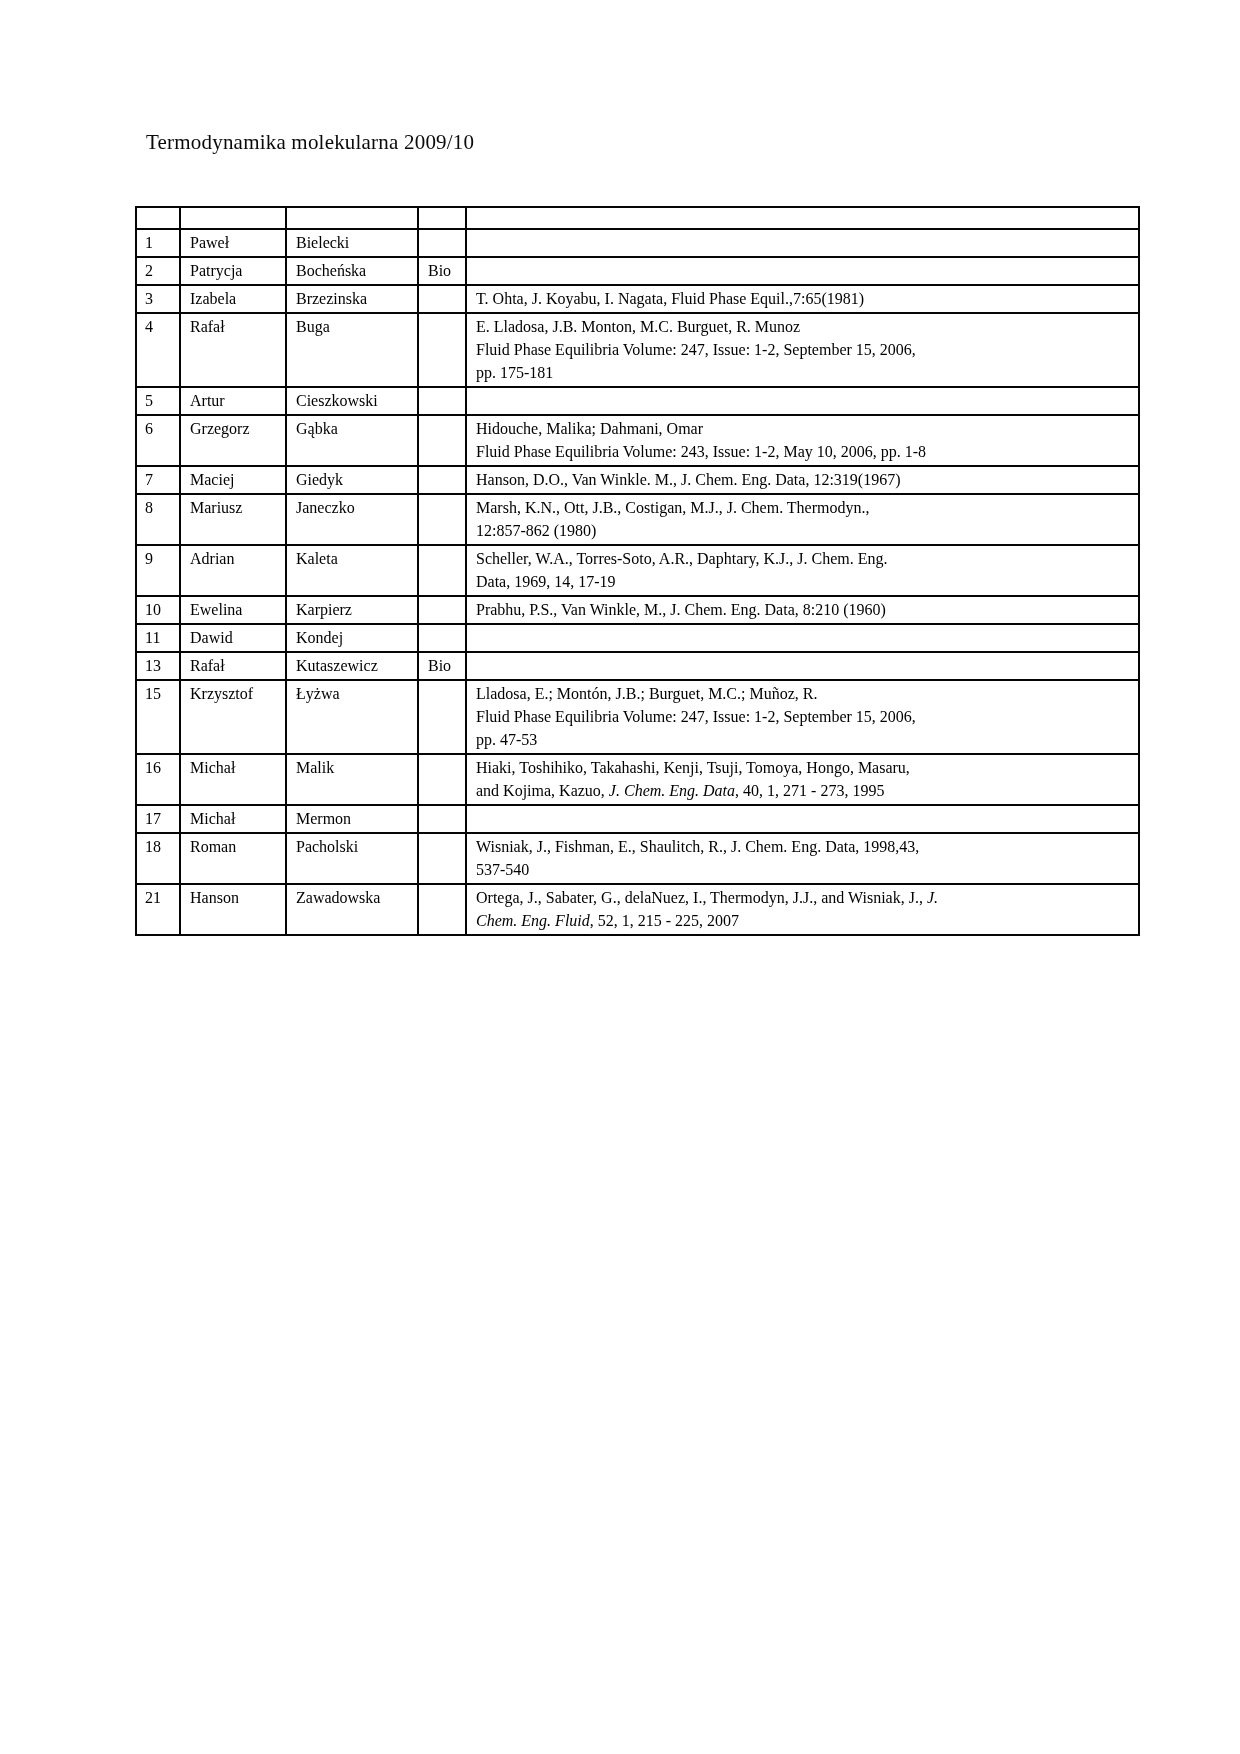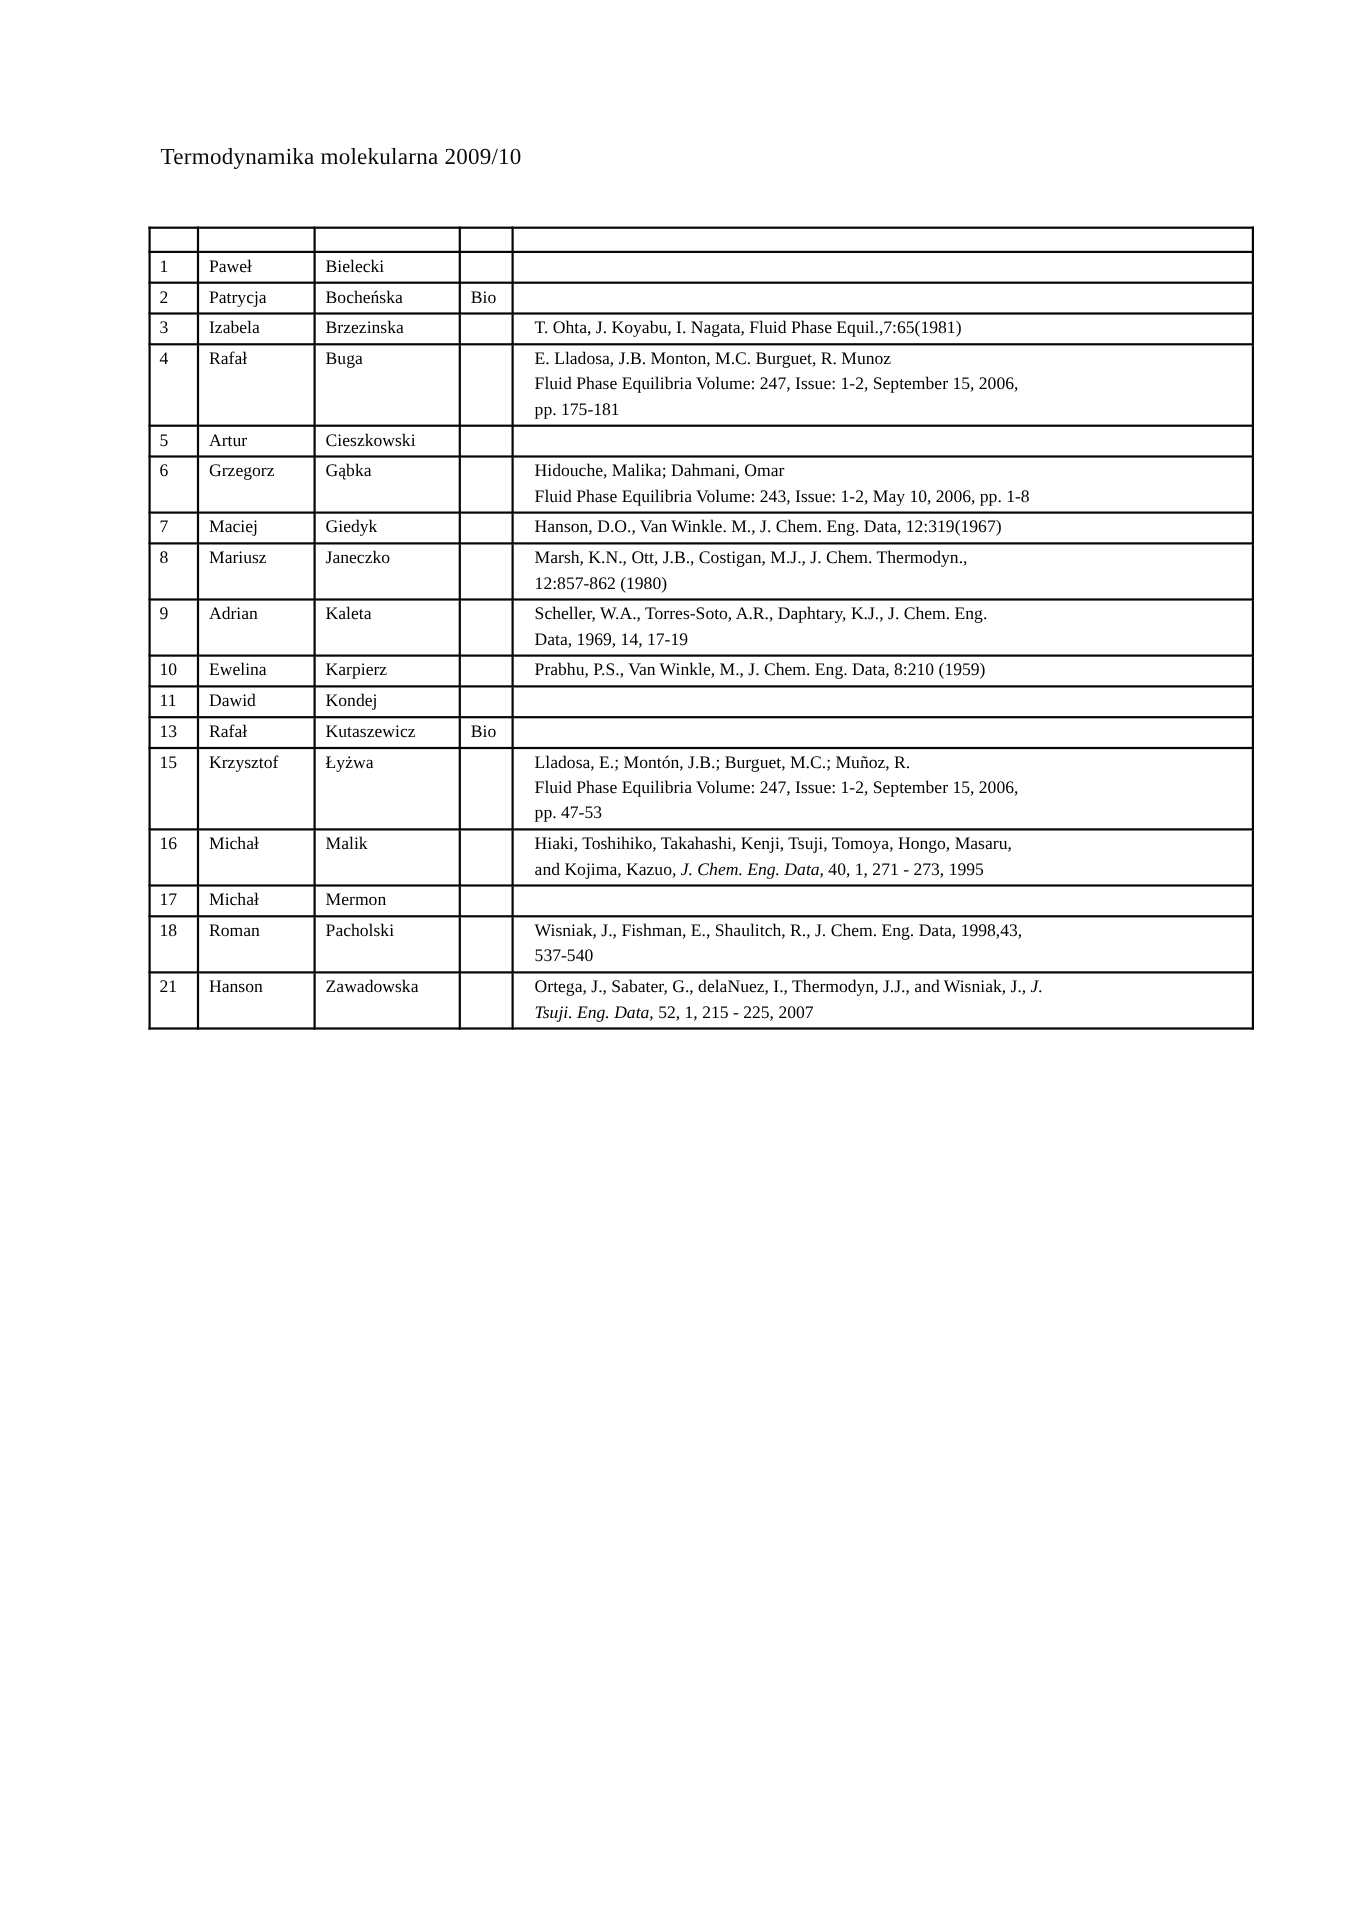--- a/index.html
+++ b/index.html
@@ -44,21 +44,21 @@
     overflow: hidden;
   }
   tr.header-row td { height: 20px; }
   tr.data-row td { height: 22px; }
   .cell-inner {
     padding: 1px 4px 2px 9px;
     line-height: 23px;
     white-space: nowrap;
   }
   td.col-no .cell-inner { padding-left: 8px; }
-  td.col-ref .cell-inner { padding-left: 19px; }
+  td.col-ref .cell-inner { padding-left: 9px; }
   .ref-line { white-space: nowrap; }
 </style>
 </head>
 <body>
 
 <div class="page">
 
   <div class="doc-title">Termodynamika molekularna 2009/10</div>
 
   <table class="roster">
@@ -256,21 +256,21 @@
             <div class="cell-inner">Ewelina</div>
           </td>
           <td>
             <div class="cell-inner">Karpierz</div>
           </td>
           <td>
             <div class="cell-inner"></div>
           </td>
           <td class="col-ref">
             <div class="cell-inner">
-              <div class="ref-line"><span>Prabhu, P.S., Van Winkle, M., J. Chem. Eng. Data, 8:210 (1959)</span></div>
+              <div class="ref-line"><span>Prabhu, P.S., Van Winkle, M., J. Chem. Eng. Data, 8:210 (1960)</span></div>
             </div>
           </td>
         </tr>
         <tr class="data-row">
           <td class="col-no">
             <div class="cell-inner">11</div>
           </td>
           <td>
             <div class="cell-inner">Dawid</div>
           </td>
@@ -388,20 +388,20 @@
           </td>
           <td>
             <div class="cell-inner">Zawadowska</div>
           </td>
           <td>
             <div class="cell-inner"></div>
           </td>
           <td class="col-ref">
             <div class="cell-inner">
               <div class="ref-line"><span>Ortega, J., Sabater, G., delaNuez, I., Thermodyn, J.J., and Wisniak, J., </span><i>J.</i></div>
-              <div class="ref-line"><i>Tsuji. Eng. Data</i><span>, 52, 1, 215 - 225, 2007</span></div>
+              <div class="ref-line"><i>Chem. Eng. Fluid</i><span>, 52, 1, 215 - 225, 2007</span></div>
             </div>
           </td>
         </tr>
       </tbody>
   </table>
 
 </div>
 
 </body></html>

